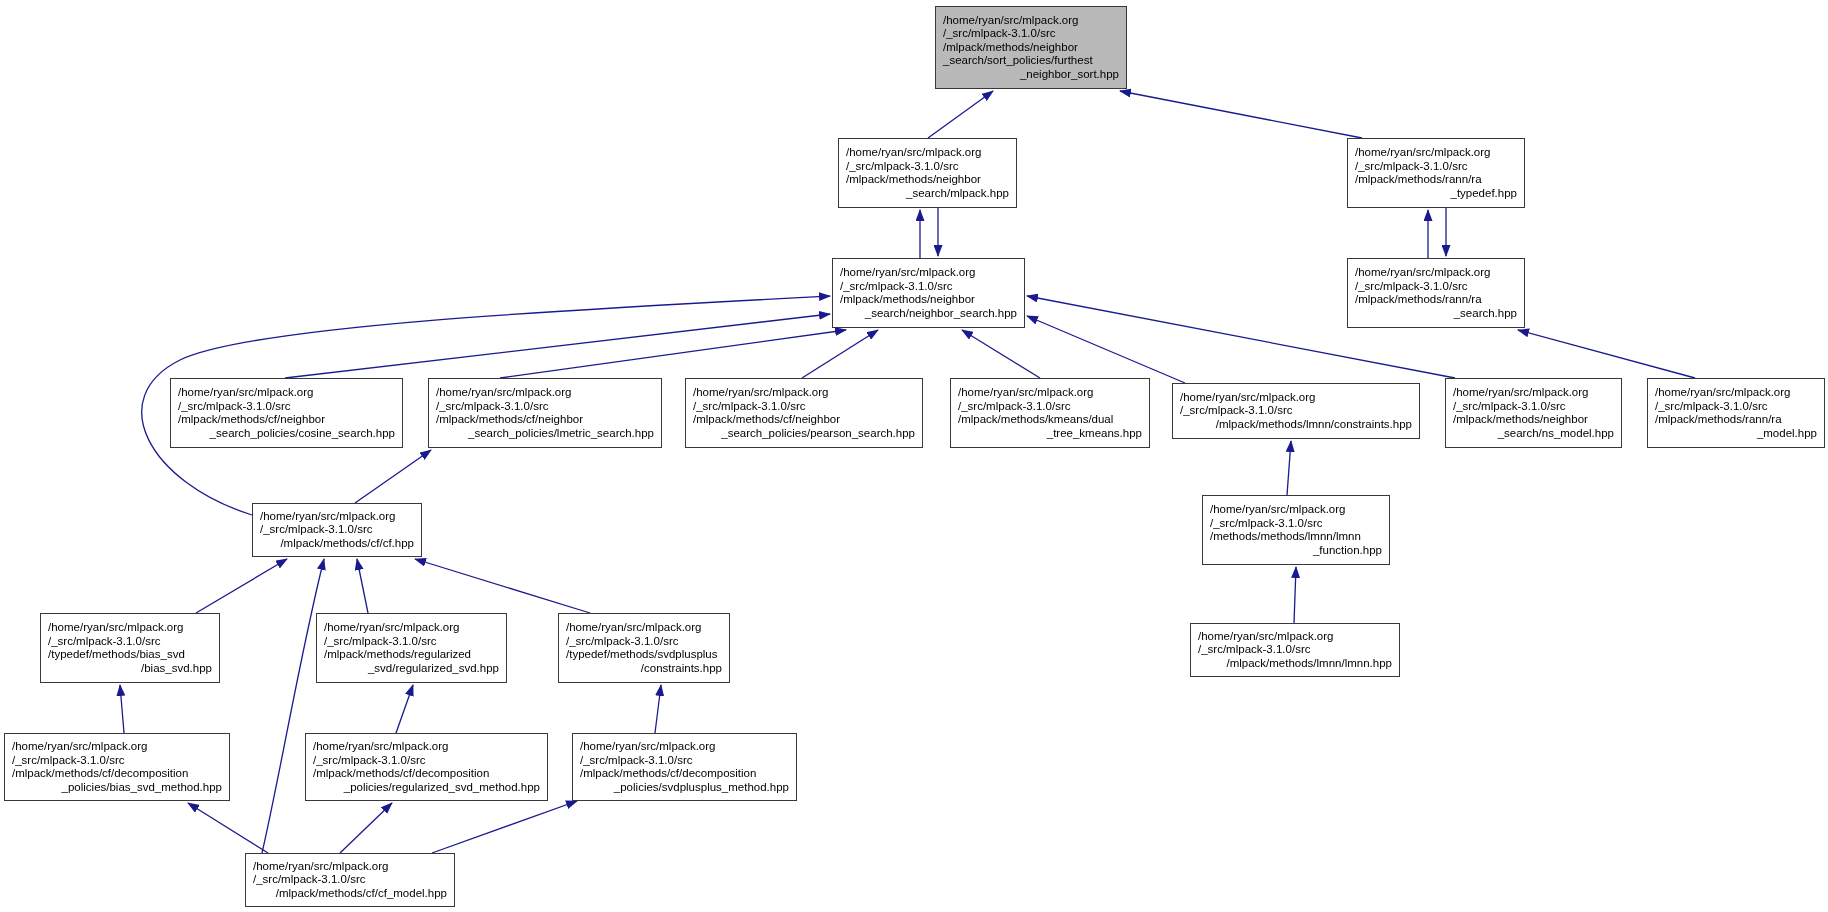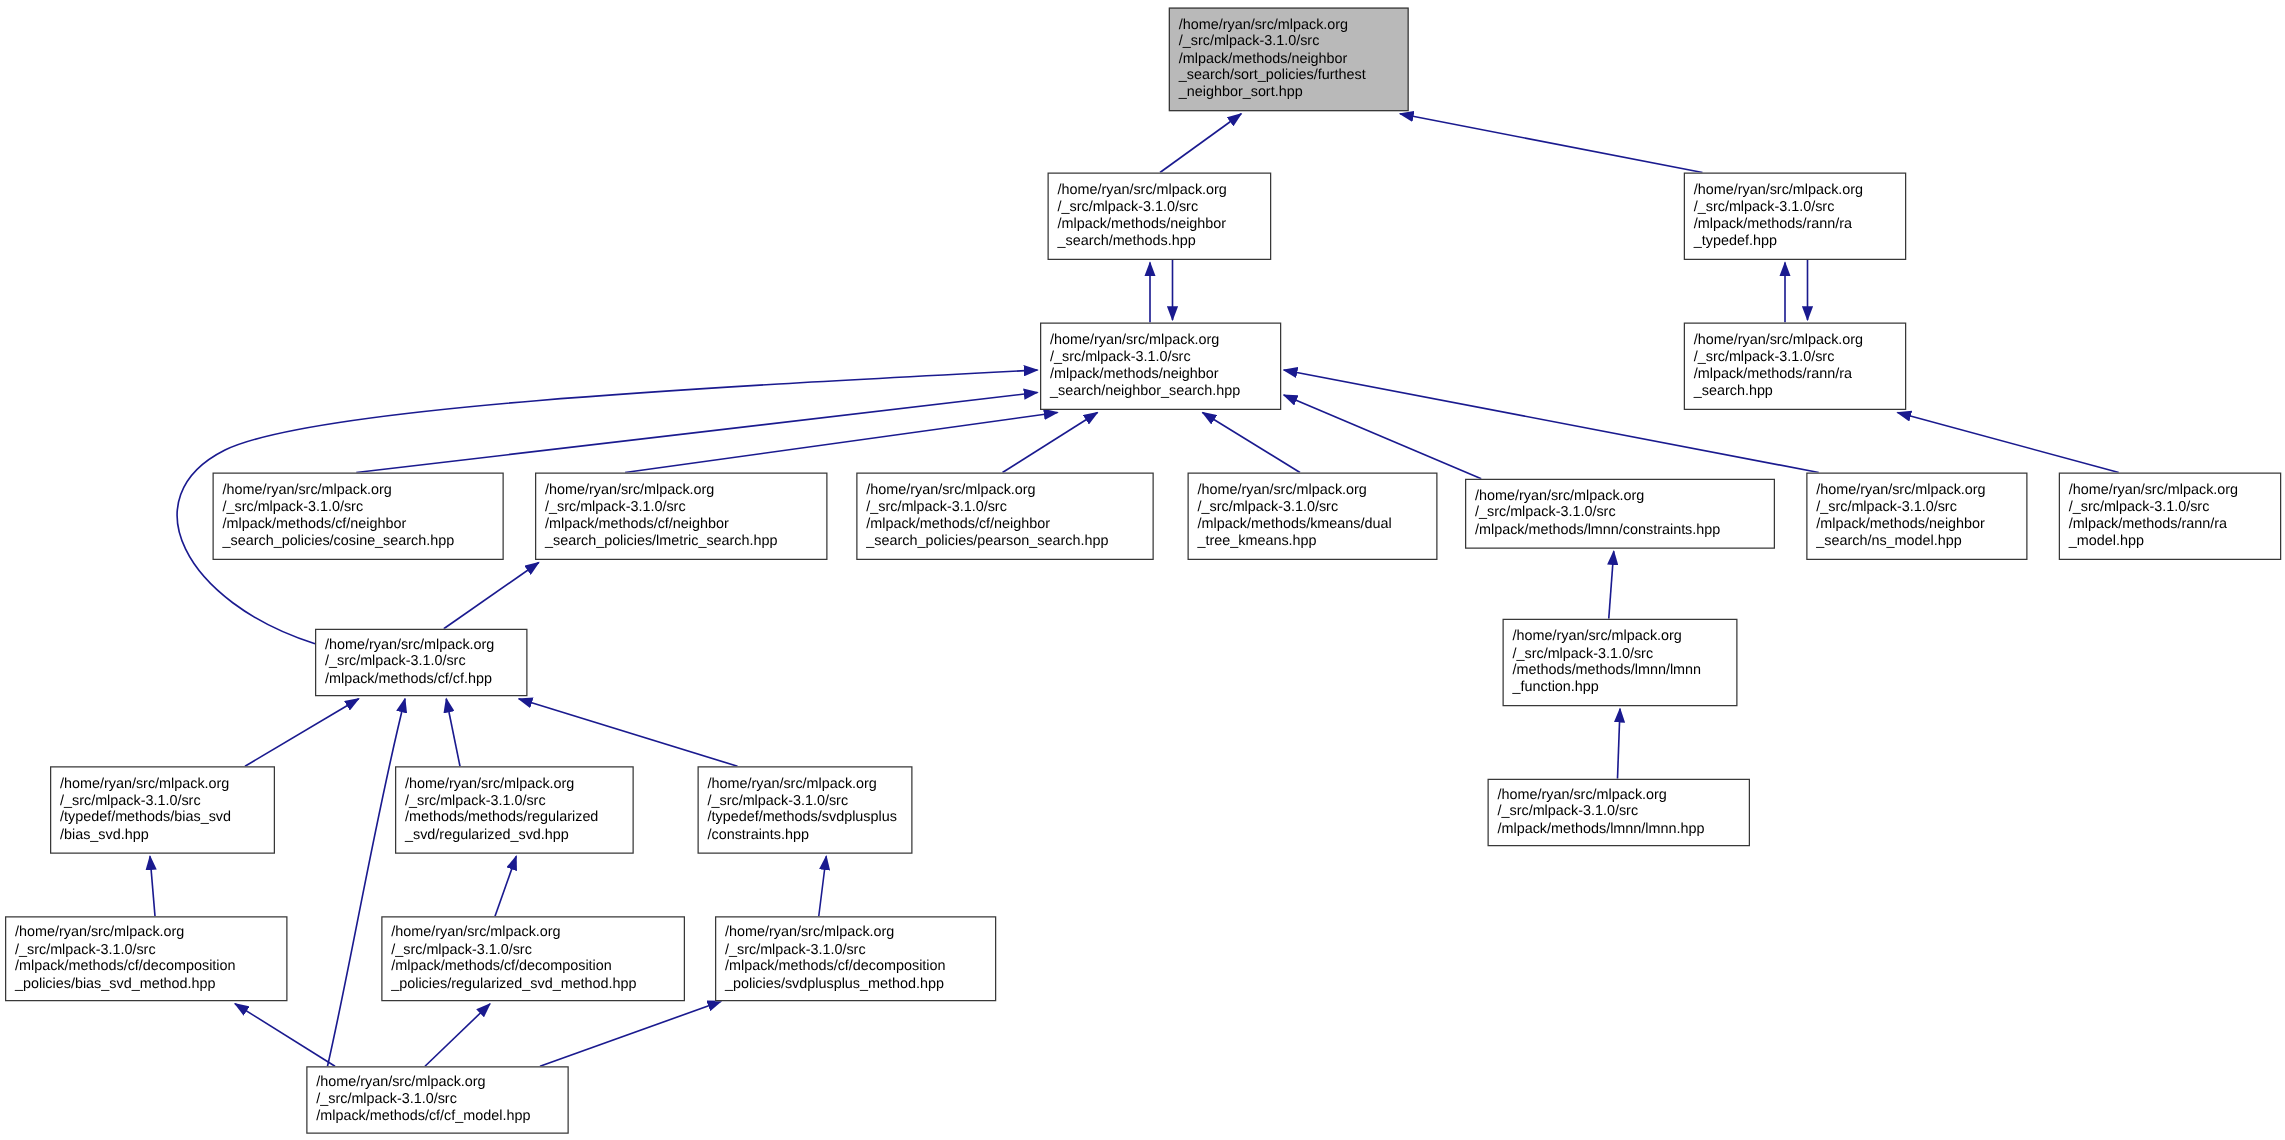--- a/index.html
+++ b/index.html
@@ -12,21 +12,21 @@
   svg.edges path.edge{fill:none;stroke:var(--arrow);stroke-width:1.3px;}
   #arrowhead path{fill:var(--arrow);stroke:none;}
   .node{
     position:absolute;box-sizing:border-box;
     background:var(--nodefill);border:1.5px solid var(--border);
     display:flex;flex-direction:column;justify-content:center;
     padding:2px 7px;font-size:11.5px;line-height:13.5px;color:var(--ink);
     cursor:pointer;
   }
   .node .line{white-space:nowrap;text-align:left;}
-  .node .line:last-child{text-align:left;}
+  .node .line:last-child{text-align:right;}
   .node.highlighted{background:var(--hifill);}
 </style>
 </head>
 <body>
 
 <div class="stage" id="stage">
   <svg class="edges" id="edges" viewBox="0 0 1828 912" xmlns="http://www.w3.org/2000/svg">
     <defs>
       <marker id="arrowhead" markerUnits="userSpaceOnUse" markerWidth="12" markerHeight="9" refX="11" refY="4.5" orient="auto">
         <path d="M0,0 L12,4.5 L0,9 z"></path>
@@ -64,21 +64,21 @@
       <div class="line">/home/ryan/src/mlpack.org</div>
       <div class="line">/_src/mlpack-3.1.0/src</div>
       <div class="line">/mlpack/methods/neighbor</div>
       <div class="line">_search/sort_policies/furthest</div>
       <div class="line">_neighbor_sort.hpp</div>
     </div>
     <div class="node" style="left: 838px; top: 138px; width: 179px; height: 70px;">
       <div class="line">/home/ryan/src/mlpack.org</div>
       <div class="line">/_src/mlpack-3.1.0/src</div>
       <div class="line">/mlpack/methods/neighbor</div>
-      <div class="line">_search/methods.hpp</div>
+      <div class="line">_search/mlpack.hpp</div>
     </div>
     <div class="node" style="left: 1347px; top: 138px; width: 178px; height: 70px;">
       <div class="line">/home/ryan/src/mlpack.org</div>
       <div class="line">/_src/mlpack-3.1.0/src</div>
       <div class="line">/mlpack/methods/rann/ra</div>
       <div class="line">_typedef.hpp</div>
     </div>
     <div class="node" style="left: 832px; top: 258px; width: 193px; height: 70px;">
       <div class="line">/home/ryan/src/mlpack.org</div>
       <div class="line">/_src/mlpack-3.1.0/src</div>
@@ -145,21 +145,21 @@
     </div>
     <div class="node" style="left: 40px; top: 613px; width: 180px; height: 70px;">
       <div class="line">/home/ryan/src/mlpack.org</div>
       <div class="line">/_src/mlpack-3.1.0/src</div>
       <div class="line">/typedef/methods/bias_svd</div>
       <div class="line">/bias_svd.hpp</div>
     </div>
     <div class="node" style="left: 316px; top: 613px; width: 191px; height: 70px;">
       <div class="line">/home/ryan/src/mlpack.org</div>
       <div class="line">/_src/mlpack-3.1.0/src</div>
-      <div class="line">/methods/methods/regularized</div>
+      <div class="line">/mlpack/methods/regularized</div>
       <div class="line">_svd/regularized_svd.hpp</div>
     </div>
     <div class="node" style="left: 558px; top: 613px; width: 172px; height: 70px;">
       <div class="line">/home/ryan/src/mlpack.org</div>
       <div class="line">/_src/mlpack-3.1.0/src</div>
       <div class="line">/typedef/methods/svdplusplus</div>
       <div class="line">/constraints.hpp</div>
     </div>
     <div class="node" style="left: 1190px; top: 623px; width: 210px; height: 54px;">
       <div class="line">/home/ryan/src/mlpack.org</div>

